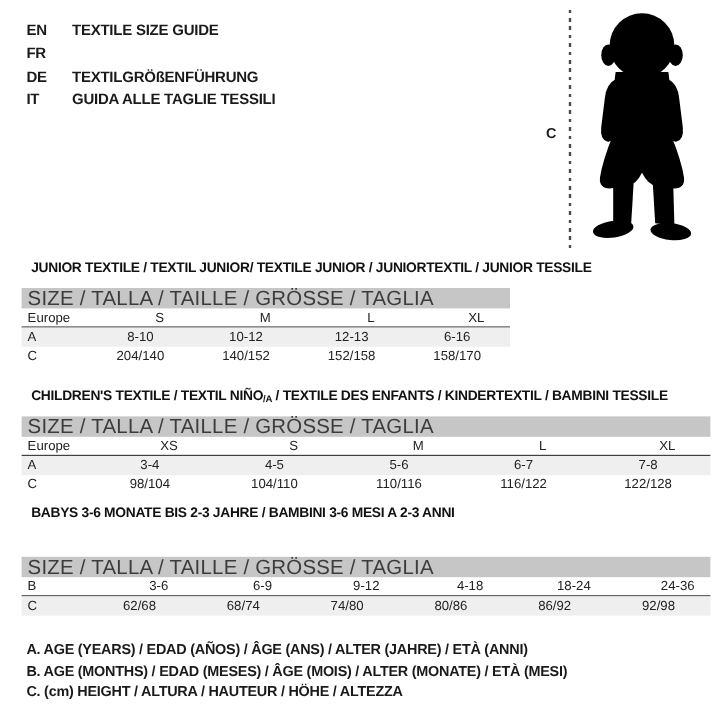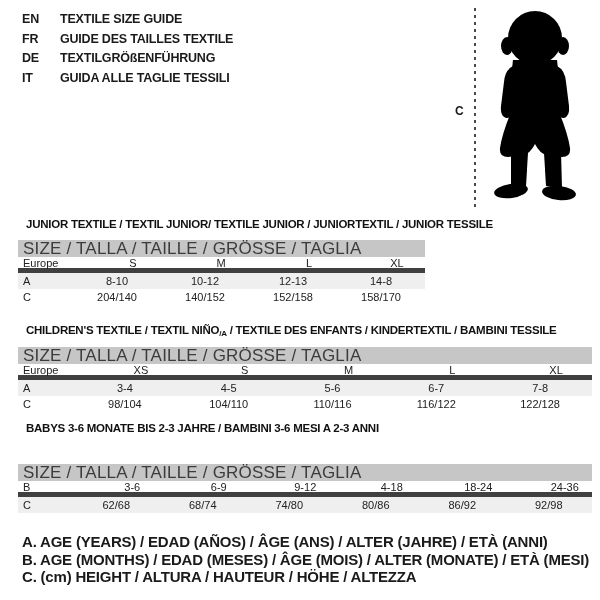--- a/index.html
+++ b/index.html
@@ -7,21 +7,21 @@
   body {
     position:relative;
     background:#ffffff;
     font-family:"Liberation Sans", sans-serif;
     color:#1a1a1a;
     overflow:hidden;
   }
 
   
   .lang-block { position:absolute; left:22px; top:12px; }
-  .lang-row { display:flex; height:19.5px; align-items:flex-start;
+  .lang-row { display:flex; height:19.5px; align-items:flex-end;
               font-weight:bold; font-size:12.5px; letter-spacing:-0.2px; }
   .lang-code { width:38px; }
 
   
   .measure-line {
     position:absolute; left:474px; top:8px; width:2px; height:200px;
     background:repeating-linear-gradient(to bottom,#4a4a4a 0 3px,transparent 3px 7px);
   }
   .measure-label { position:absolute; left:455px; top:104px;
                    font-weight:bold; font-size:12px; }
@@ -37,47 +37,46 @@
 
   
   .size-table { position:absolute; left:18px; }
   .bar {
     height:17px; line-height:17px; background:#c6c6c6; color:#3c3c3c;
     font-size:17px; padding-left:5px; letter-spacing:0.2px;
   }
   .trow { display:flex; height:16px; align-items:center; font-size:11px; color:#222; }
   .trow .lbl { width:55px; padding-left:5px; }
   .trow .cell { flex:1; text-align:center; }
-  .rule-under { border-bottom:5px solid #404040;gap:32px; }
+  .rule-under { border-bottom:1px solid #404040;gap:32px; }
   .shaded { background:#efefef; }
 
   
   .footnotes { position:absolute; left:22px; top:533px; }
-  .footnote { font-weight:bold; font-size:15px; letter-spacing:-0.2px;
+  .footnote { font-weight:bold; font-size:12px; letter-spacing:-0.2px;
               line-height:17.5px; white-space:nowrap; }
 
   
   #title-1 { top:216px; }
   #table-1 { top:240px; width:407px; }
   #title-2 { top:322px; }
   #table-2 { top:347px; width:574px; }
   #title-3 { top:420px; }
   #table-3 { top:464px; width:574px; }
 </style>
 </head>
 <body>
 
 <div class="lang-block">
   <div class="lang-row">
     <span class="lang-code">EN</span>
     <span>TEXTILE SIZE GUIDE</span>
   </div>
   <div class="lang-row">
     <span class="lang-code">FR</span>
-    <span>GUIDE DES TAILLES TEXTILE</span>
   </div>
   <div class="lang-row">
     <span class="lang-code">DE</span>
     <span>TEXTILGRÖßENFÜHRUNG</span>
   </div>
   <div class="lang-row">
     <span class="lang-code">IT</span>
     <span>GUIDA ALLE TAGLIE TESSILI</span>
   </div>
 </div>
@@ -106,21 +105,21 @@
     <span class="cell">S</span>
     <span class="cell">M</span>
     <span class="cell">L</span>
     <span class="cell">XL</span>
   </div>
   <div class="trow shaded">
     <span class="lbl">A</span>
     <span class="cell">8-10</span>
     <span class="cell">10-12</span>
     <span class="cell">12-13</span>
-    <span class="cell">14-8</span>
+    <span class="cell">6-16</span>
   </div>
   <div class="trow">
     <span class="lbl">C</span>
     <span class="cell">204/140</span>
     <span class="cell">140/152</span>
     <span class="cell">152/158</span>
     <span class="cell">158/170</span>
   </div>
 </div>
 

